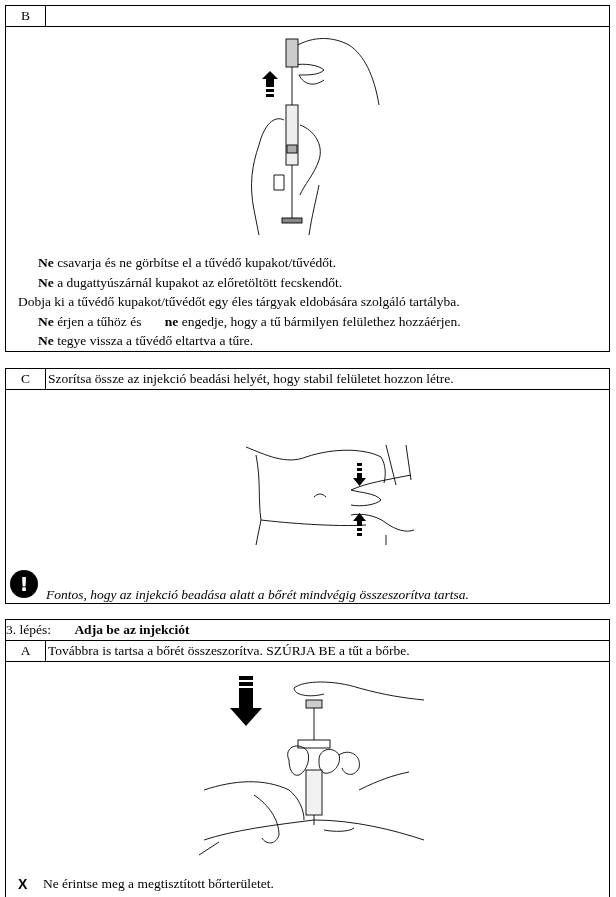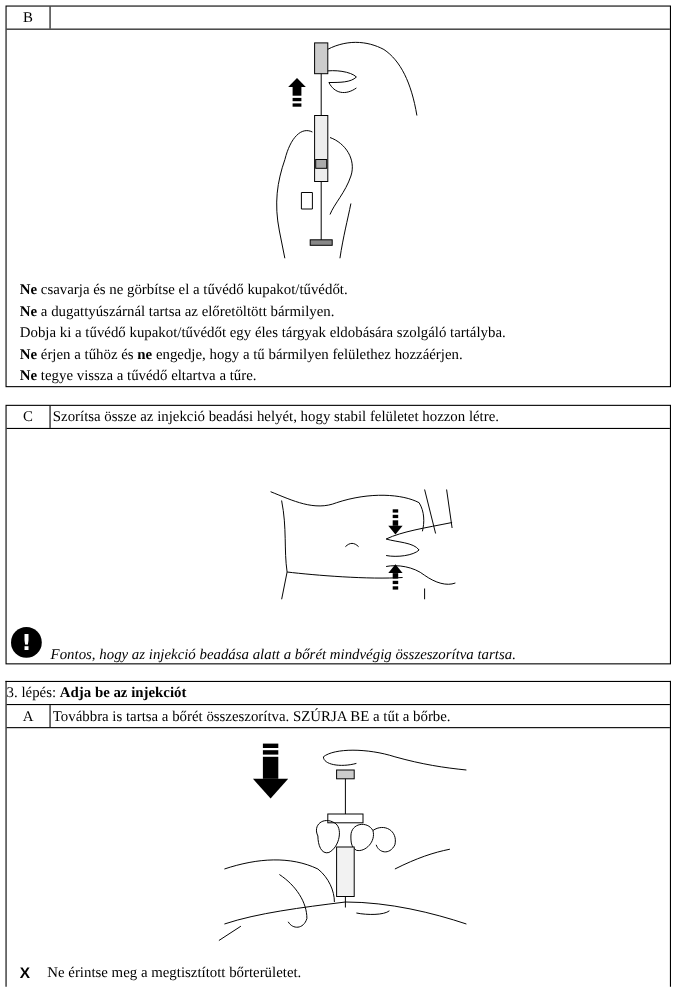--- a/index.html
+++ b/index.html
@@ -5,21 +5,21 @@
   html, body { margin: 0; padding: 0; background: #ffffff; }
   body { width: 616px; height: 897px; position: relative; overflow: hidden;
          font-family: "Liberation Serif", serif; font-size: 13.5px; color: #000; }
   .tbl { position: absolute; left: 5px; width: 605px; border: 1px solid #000; box-sizing: border-box; }
   .row { display: flex; border-bottom: 1px solid #000; height: 21px; align-items: center; box-sizing: border-box; }
   .letter { width: 40px; text-align: center; border-right: 1px solid #000; height: 100%; display: flex; align-items: center; justify-content: center; box-sizing: border-box; }
   .rowtext { padding-left: 2px; white-space: nowrap; }
   .body { position: relative; }
   .lines { position: absolute; left: 12px; }
   .lines div { height: 19.6px; line-height: 19.6px; white-space: nowrap; }
-  b { font-weight: bold; }
+  b { font-weight: bold; margin-left: 20px; }
   .center-row { justify-content: flex-start; }
   svg { position: absolute; }
   .warn { position: absolute; left: 4px; width: 28px; height: 28px; border-radius: 50%; background: #000; color: #fff; font-family: "DejaVu Sans", sans-serif; font-weight: bold; font-size: 20px; text-align: center; line-height: 28px; }
 </style>
 </head>
 <body>
 
 <div class="tbl" style="top:5px; height:347px;">
   <div class="row">
     <div class="letter">B</div>
@@ -49,21 +49,21 @@
 
       <g fill="#000">
         <polygon points="38,44 46,36 54,44"></polygon>
         <rect x="42" y="44" width="8" height="8"></rect>
         <rect x="42" y="54" width="8" height="3"></rect>
         <rect x="42" y="59" width="8" height="3"></rect>
       </g>
     </svg>
     <div class="lines" style="top:226px;">
       <div><b>Ne</b><span> csavarja és ne görbítse el a tűvédő kupakot/tűvédőt.</span></div>
-      <div><b>Ne</b><span> a dugattyúszárnál tartsa az előretöltött bármilyen.</span></div>
+      <div><b>Ne</b><span> a dugattyúszárnál kupakot az előretöltött fecskendőt.</span></div>
       <div><span>Dobja ki a tűvédő kupakot/tűvédőt egy éles tárgyak eldobására szolgáló tartályba.</span></div>
       <div><b>Ne</b><span> érjen a tűhöz és </span><b>ne</b><span> engedje, hogy a tű bármilyen felülethez hozzáérjen.</span></div>
       <div><b>Ne</b><span> tegye vissza a tűvédő eltartva a tűre.</span></div>
     </div>
   </div>
 </div>
 
 <div class="tbl" style="top:368px; height:236px;">
   <div class="row">
     <div class="letter">C</div>

